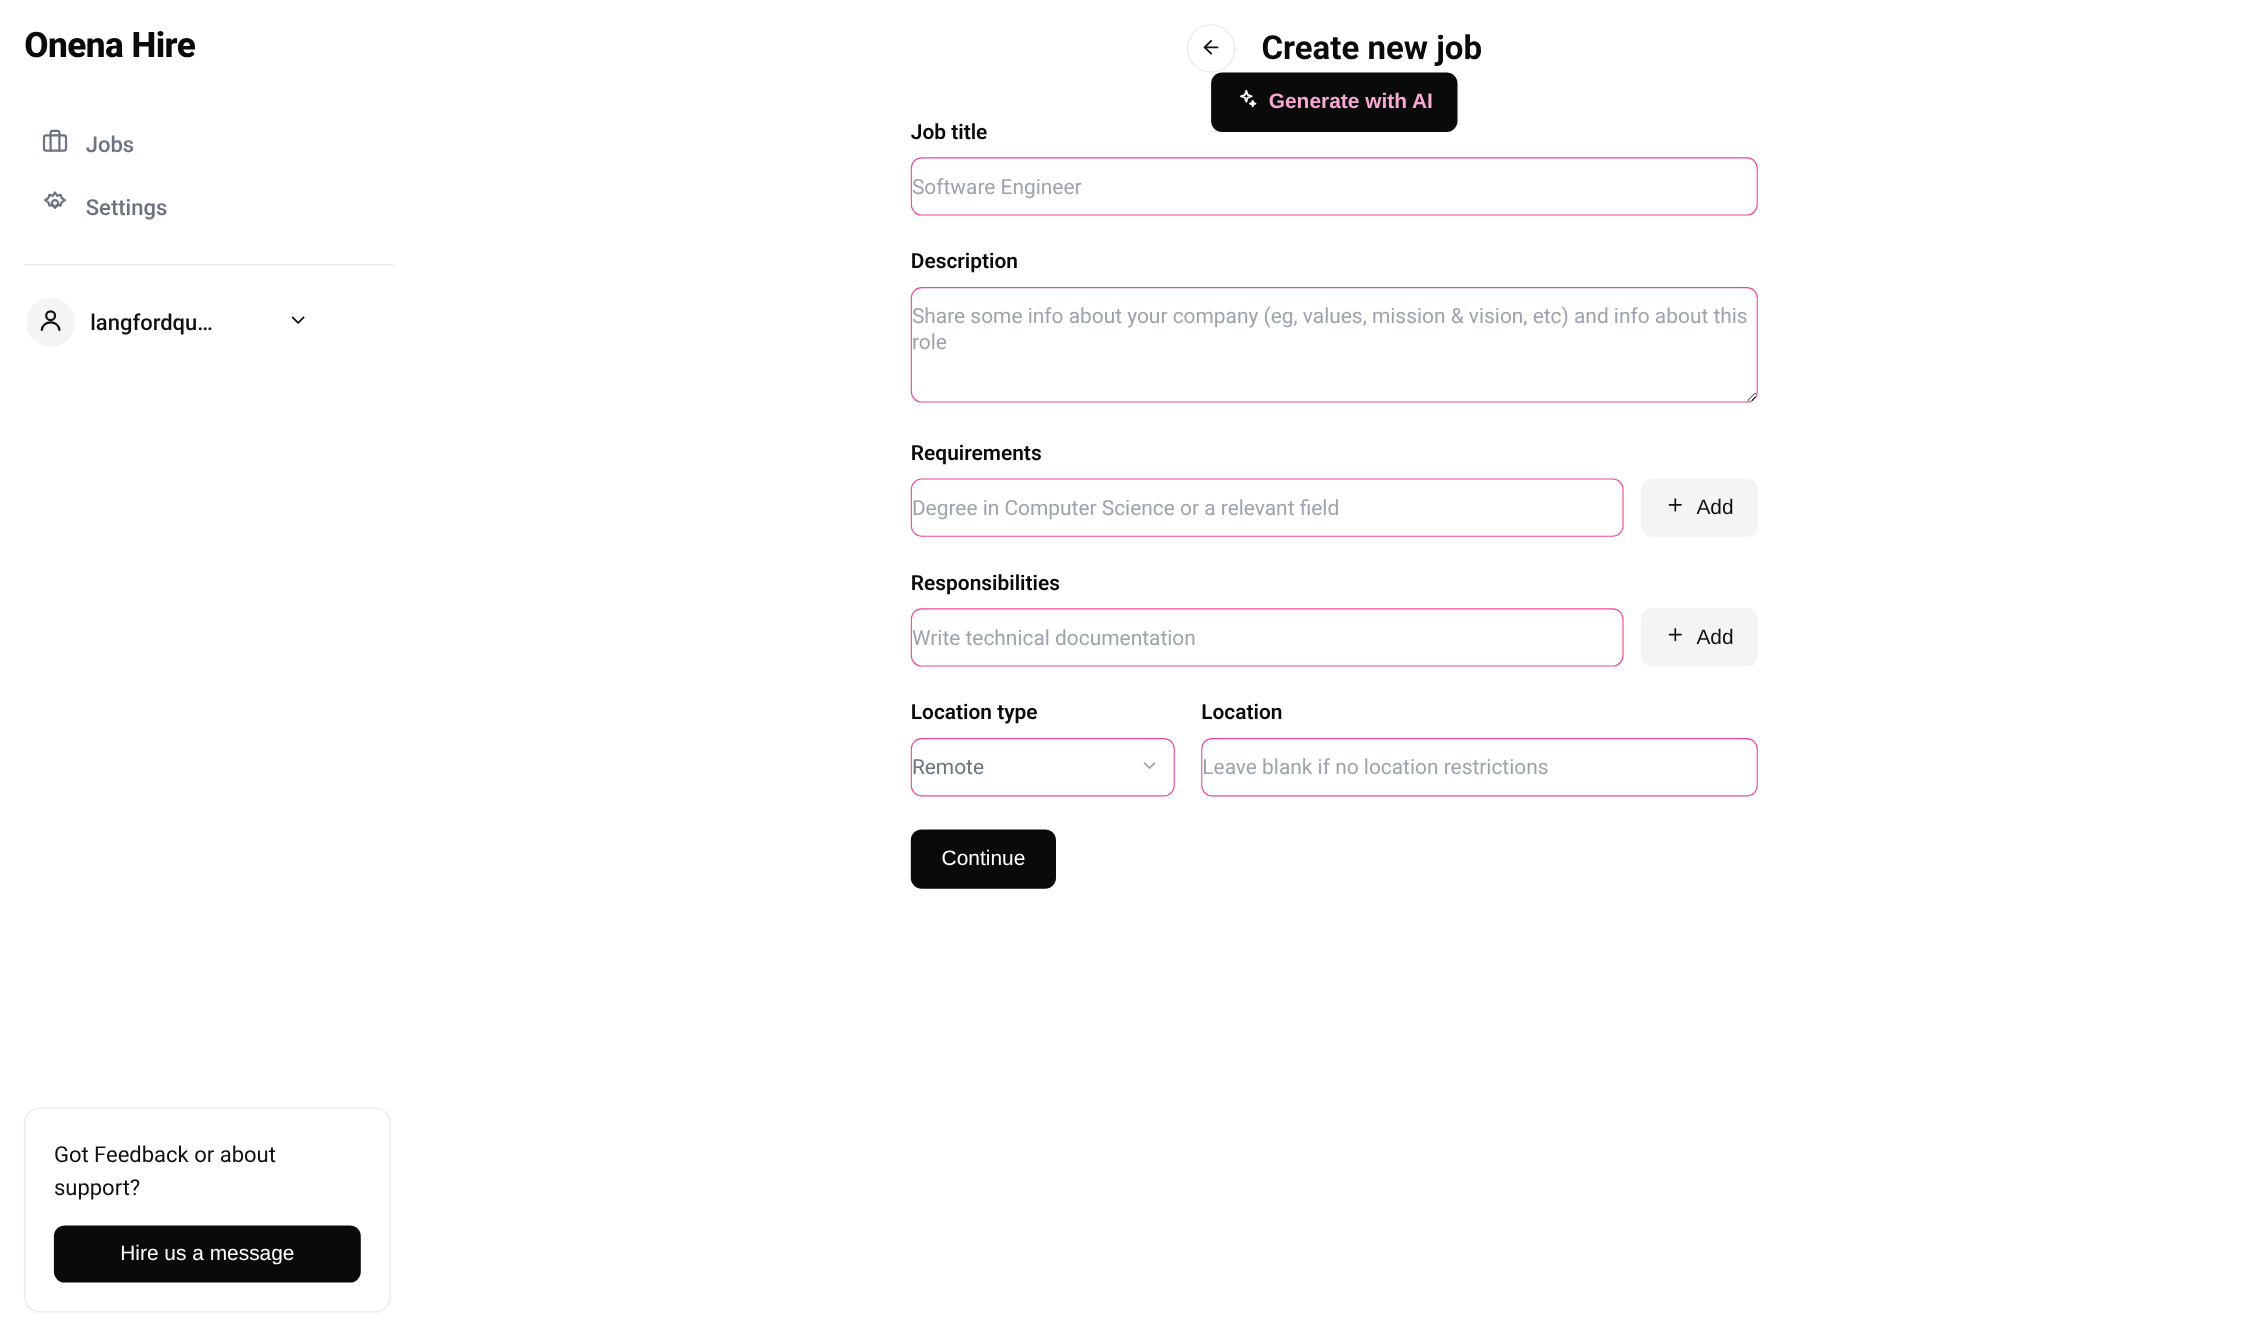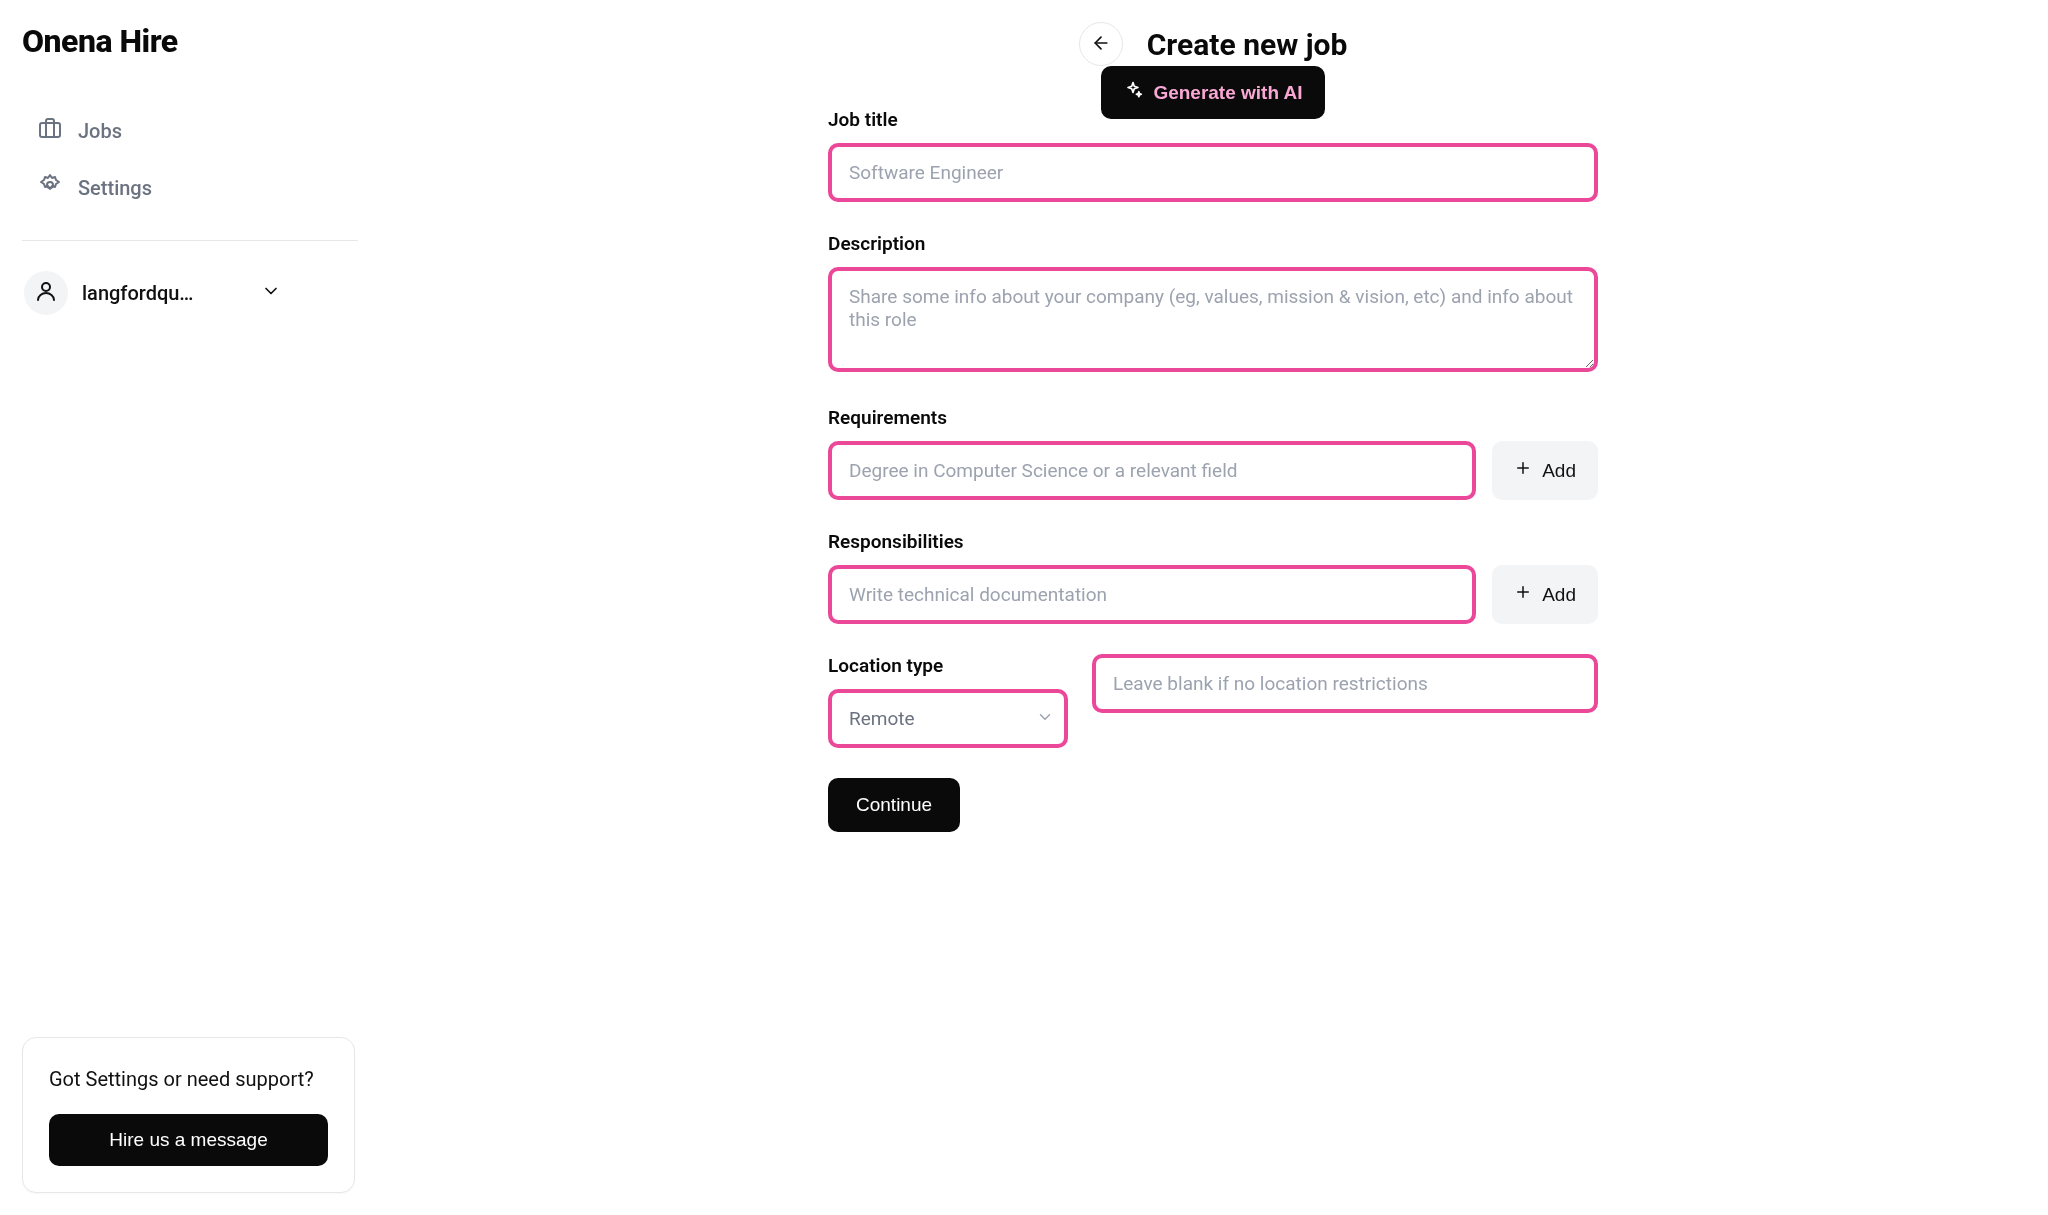--- a/index.html
+++ b/index.html
@@ -158,24 +158,24 @@
     margin-bottom: 30px;
   }
   .field-label {
     display: block;
     font-size: 19px;
     font-weight: 600;
     margin-bottom: 12px;
   }
   .text-input, .textarea, .select-box {
     width: 100%;
-    border: 4px solid #ec4899;
+    border: 1px solid #ec4899;
     border-radius: 10px;
     background: #fff;
-    padding: 14px 17px;
+    padding: 14px 0;
     font-size: 19px;
     font-family: inherit;
     color: #111;
   }
   .text-input::placeholder, .textarea::placeholder {
     color: #9ca3af;
   }
   .textarea {
     height: 105px;
     resize: both;
@@ -402,23 +402,24 @@
       <div class="select-wrap">
         <div class="select-box">Remote</div>
         <span class="select-caret">
           <svg viewBox="0 0 24 24" fill="none" stroke-width="2" stroke-linecap="round" stroke-linejoin="round">
               <polyline points="6 9 12 15 18 9"></polyline>
             </svg>
         </span>
       </div>
     </div>
     <div class="field col-right">
+      <label class="field-label">Location</label>
       <input class="text-input" type="text" placeholder="Leave blank if no location restrictions" style="">
     </div>
   </div>
 
   <button class="continue-btn">Continue</button>
 </div>
 
 <div class="feedback-card">
-  <div class="feedback-text">Got Settings or need support?</div>
+  <div class="feedback-text">Got Feedback or about support?</div>
   <button class="feedback-btn">Hire us a message</button>
 </div>
 
 </body></html>

